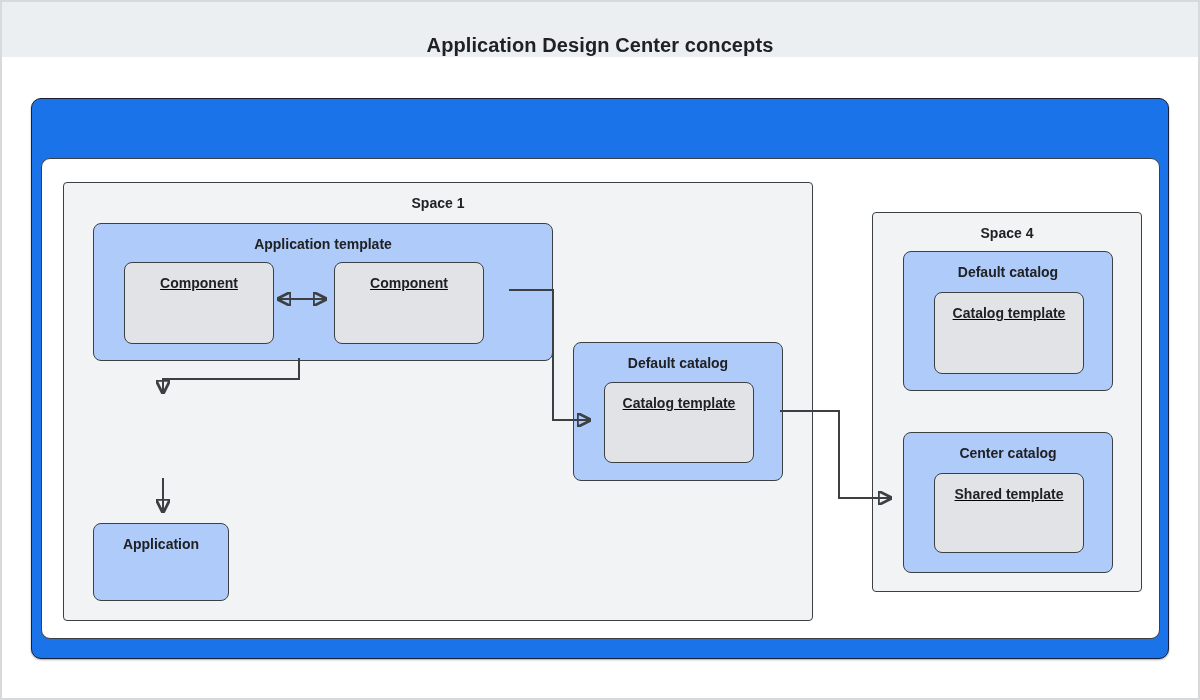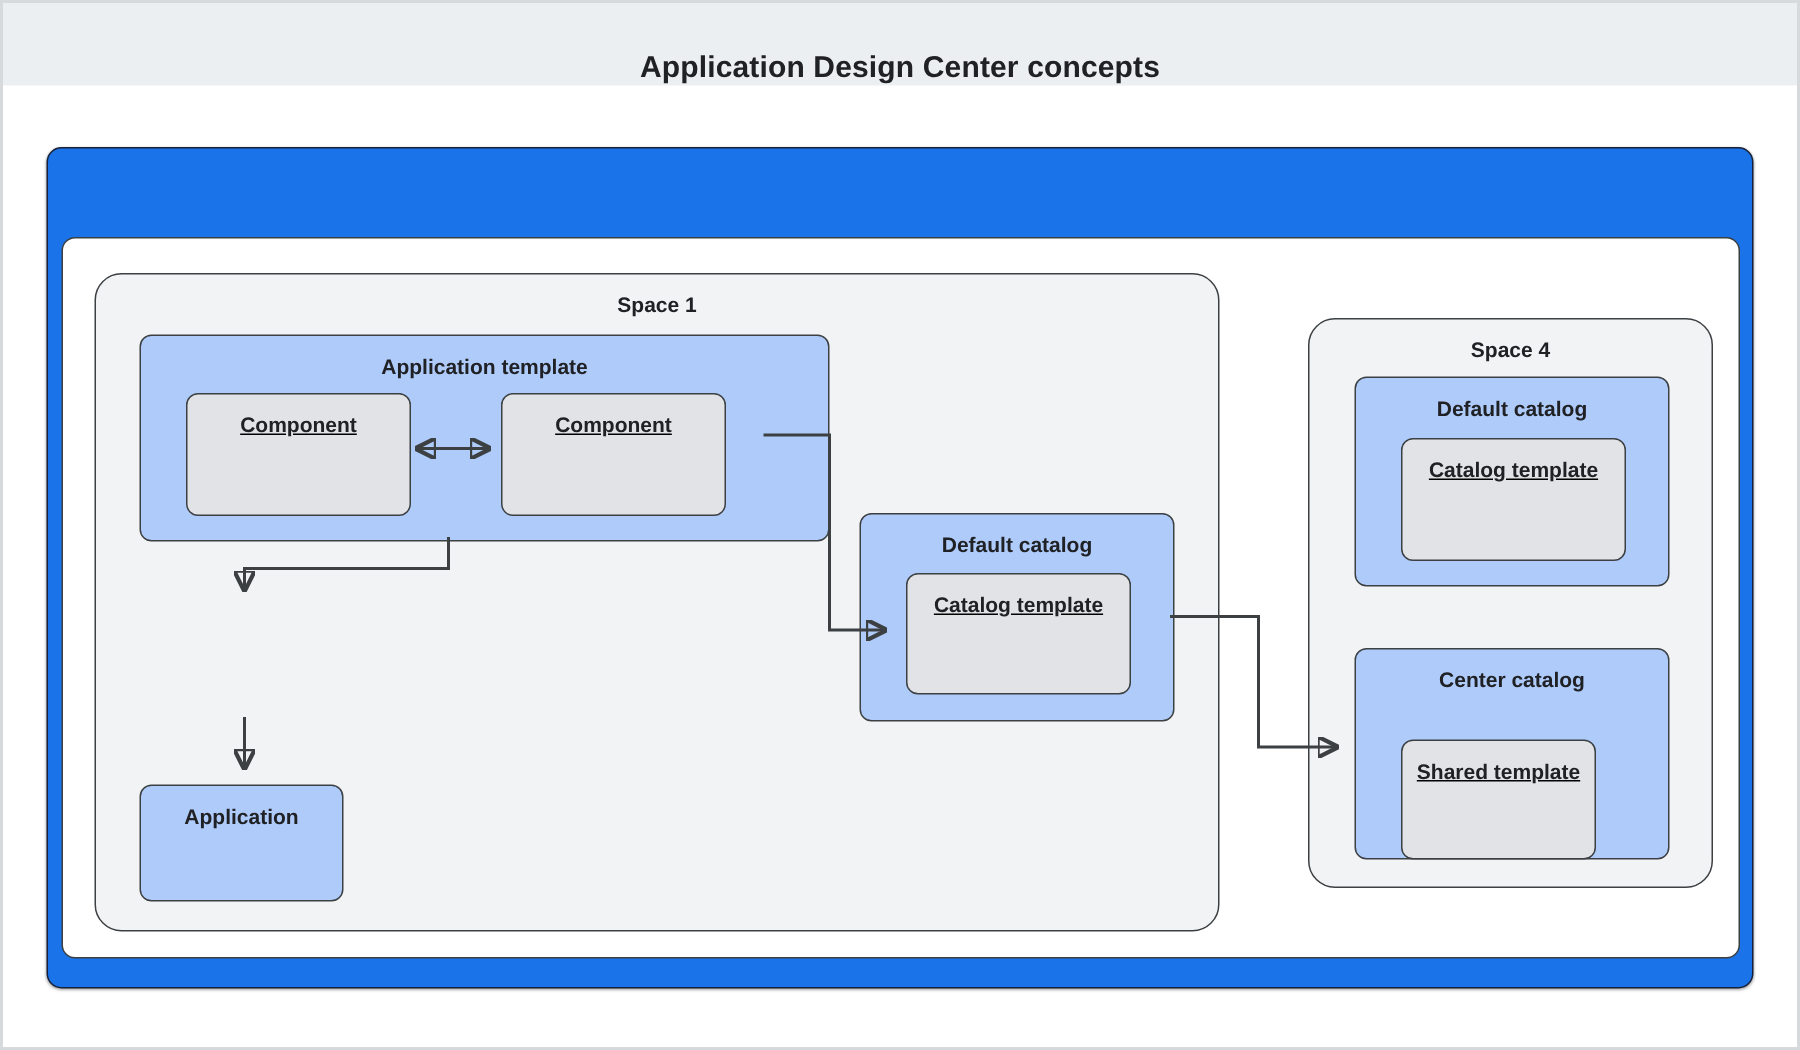--- a/index.html
+++ b/index.html
@@ -47,21 +47,21 @@
     width:1119px; height:481px;
     background:#ffffff;
     border:1.5px solid var(--border-dark, #3c4043);
     border-radius:9px;
   }
 
   .space {
     position:absolute;
     background:var(--space-gray, #f1f3f4);
     border:1.5px solid var(--border-dark, #3c4043);
-    border-radius:18px;
+    border-radius:4px;
   }
   .space1 { left:21px;  top:23px; width:750px; height:439px; }
   .space2 { left:830px; top:53px; width:270px; height:380px; }
 
   .space-label {
     padding-top:12px; text-align:center;
     font-size:14px; font-weight:600;
     color:var(--text-dark, #202124);
   }
 
@@ -90,21 +90,21 @@
   .comp-left  { left:30px;  top:38px; width:150px; height:82px; }
   .comp-right { left:240px; top:38px; width:150px; height:82px; }
 
   
   .ct1 { left:30px; top:39px; width:150px; height:81px; }
 
   
   .dc2 { left:30px; top:38px;  width:210px; height:140px; }
   .sc  { left:30px; top:219px; width:210px; height:141px; }
   .ct2 { left:30px; top:40px; width:150px; height:82px; }
-  .st  { left:30px; top:40px; width:130px; height:80px;margin-top:20px; }
+  .st  { left:30px; top:40px; width:150px; height:80px; }
 
   .arrows {
     position:absolute; left:-2px; top:-2px;
     width:1200px; height:700px;
     pointer-events:none;
   }
   .arrows path {
     fill:none;
     stroke:var(--border-dark, #3c4043);
     stroke-width:2;

